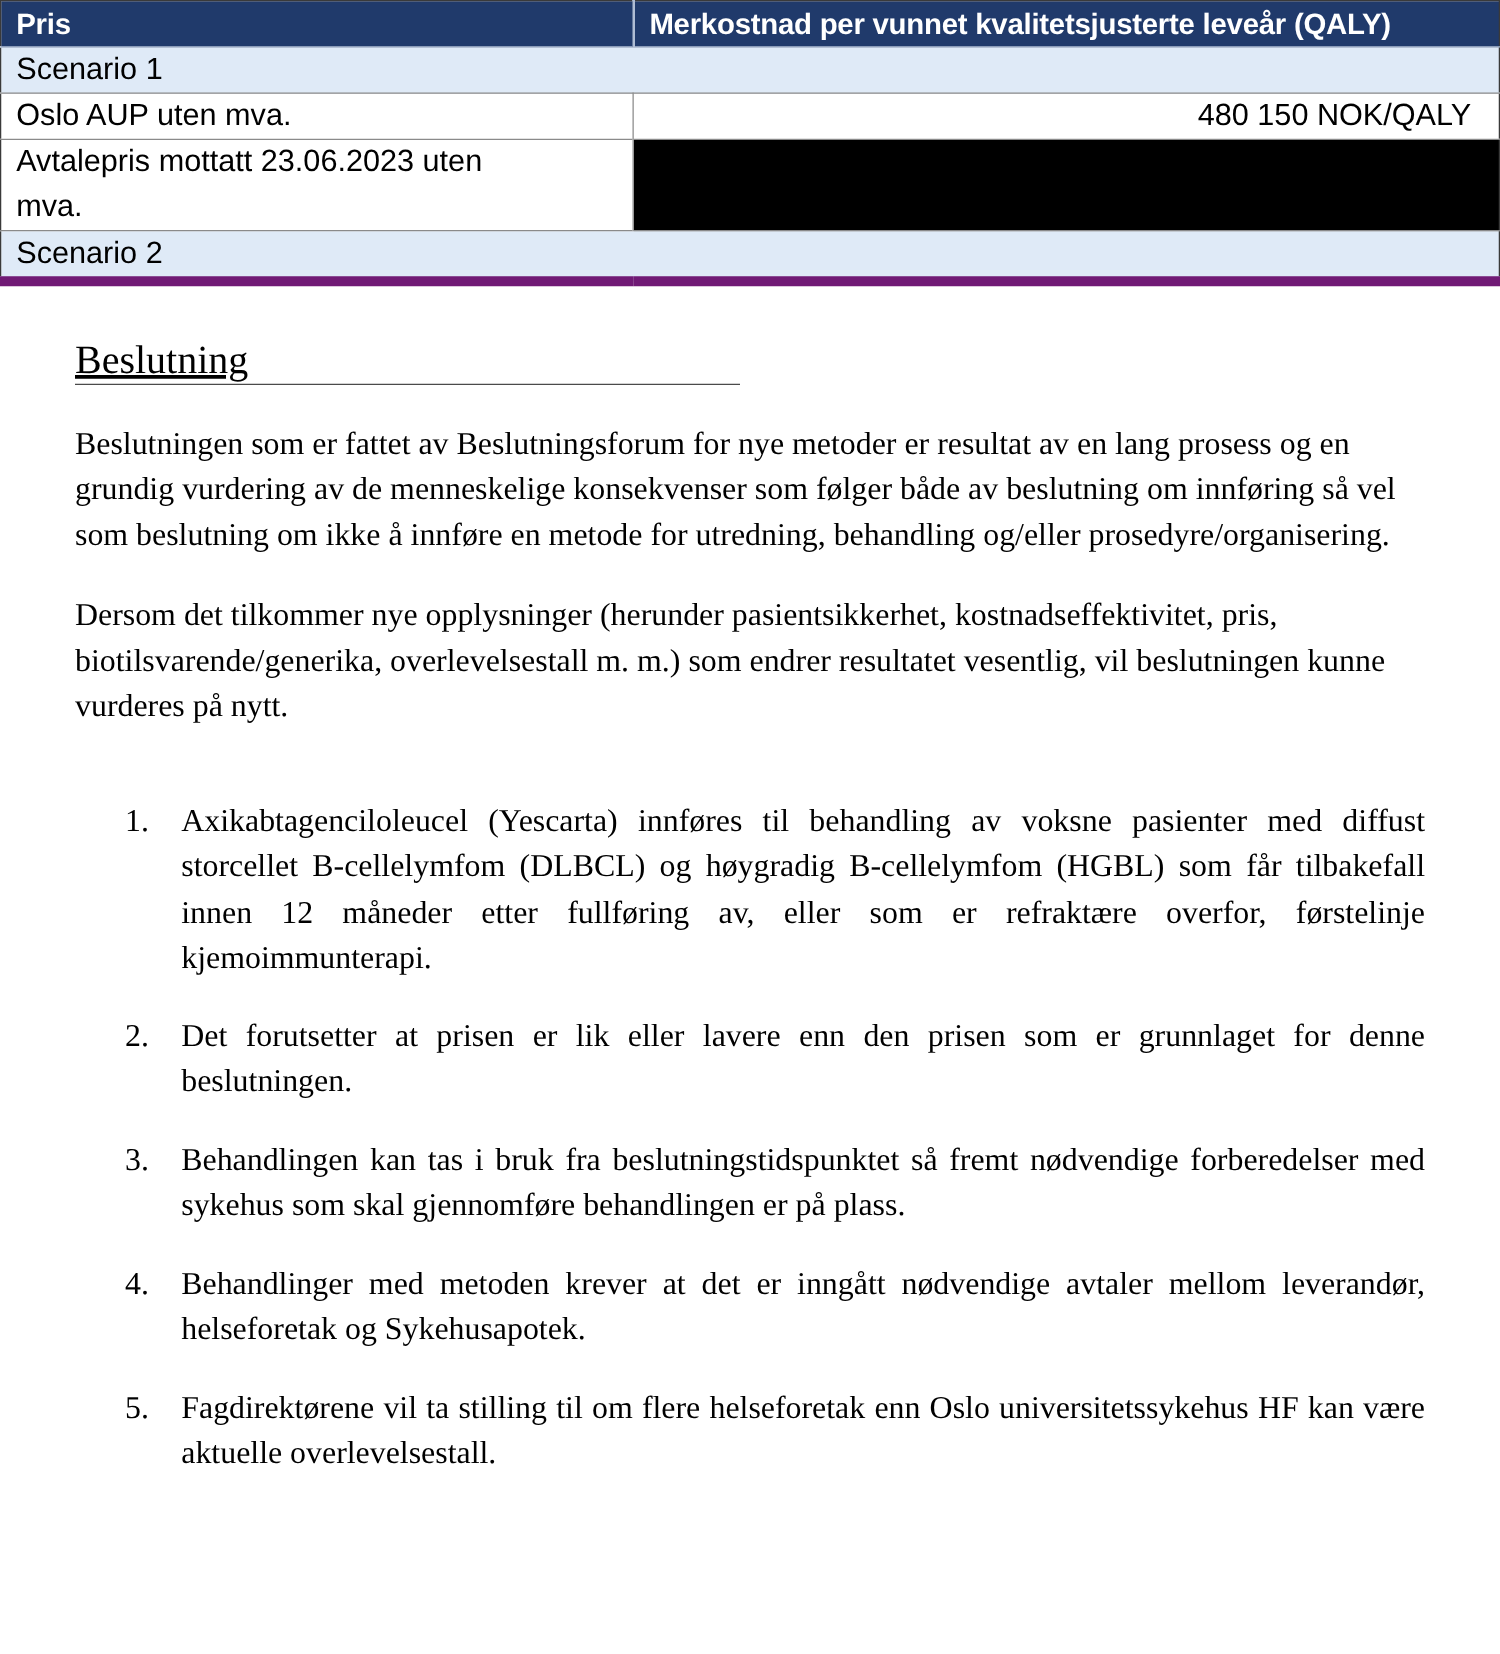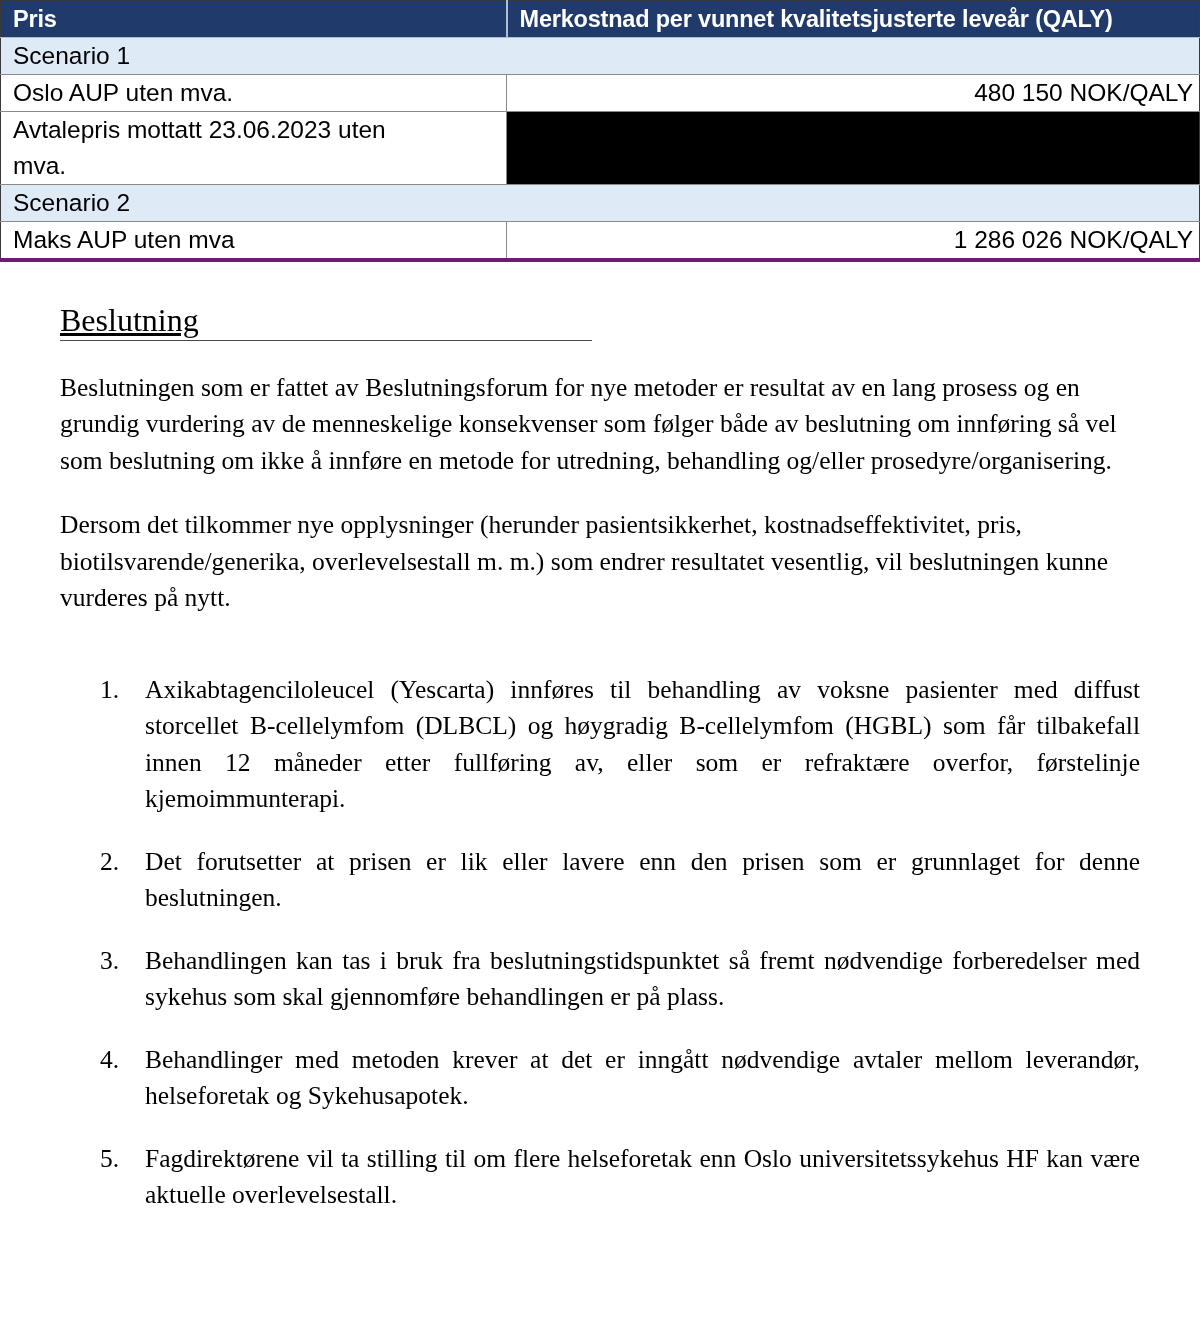--- a/index.html
+++ b/index.html
@@ -25,21 +25,21 @@
   }
 
   
   table.price {
     width: 1200px;
     border-collapse: collapse;
     table-layout: fixed;
     font-family: "Liberation Sans", "DejaVu Sans", sans-serif;
     font-size: 24.5px;
     border: 1px solid var(--border_outer);
-    border-bottom: 4px solid #701a75;
+    border-bottom: 8px solid #701a75;
   }
   table.price col.c1 { width: 506px; }
   table.price th {
     background: var(--header_bg);
     color: var(--header_fg);
     font-weight: bold;
     text-align: left;
     padding: 0 12px;
     line-height: 36px;
     height: 37px;
@@ -58,21 +58,21 @@
     background: var(--scenario_bg);
     height: 36px;
   }
   table.price td.label {
     border-right: 1px solid var(--border_inner);
     height: 37px;
   }
   table.price td.label.two-line { white-space: pre-line; margin-top: 41px; }
   table.price td.value {
     text-align: right;
-    padding-right: 6px;
+    padding-right: 22px;
   }
   table.price td.redacted {
     background: var(--redaction);
     padding: 0;
   }
 
   
   .content {
     margin: 42px 60px 0 60px;
     width: 1080px;
@@ -127,24 +127,20 @@
     </tr>
     <tr>
       <td class="label two-line">Avtalepris mottatt 23.06.2023 uten
 mva.</td>
       <td class="redacted"></td>
     </tr>
 
     <tr>
       <td class="scenario" colspan="2">Scenario 2</td>
     </tr>
-    <tr>
-      <td class="label">Maks AUP uten mva</td>
-      <td class="value">1 286 026 NOK/QALY</td>
-    </tr>
   </tbody>
 </table>
 
 <div class="content">
   <div class="heading-rule">
     <span class="heading-text">Beslutning</span>
   </div>
 
   <p class="para">Beslutningen som er fattet av Beslutningsforum for nye metoder er resultat av en lang prosess og en grundig vurdering av de menneskelige konsekvenser som følger både av beslutning om innføring så vel som beslutning om ikke å innføre en metode for utredning, behandling og/eller prosedyre/organisering.</p>
 

